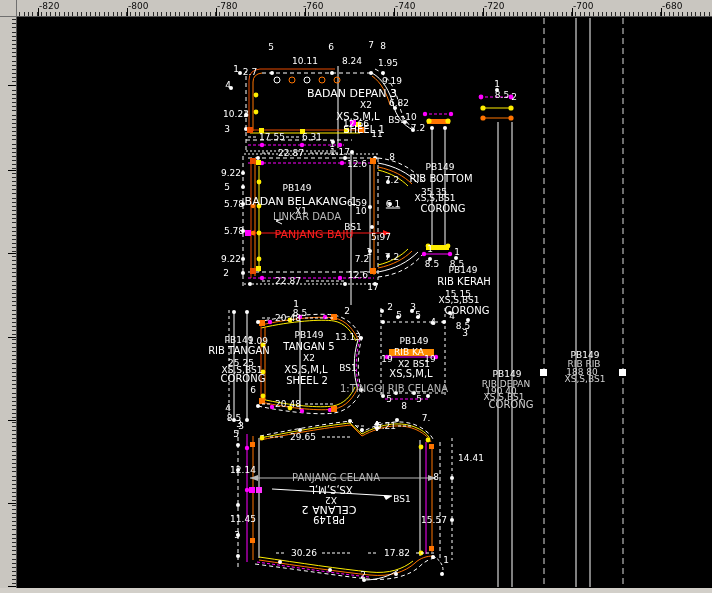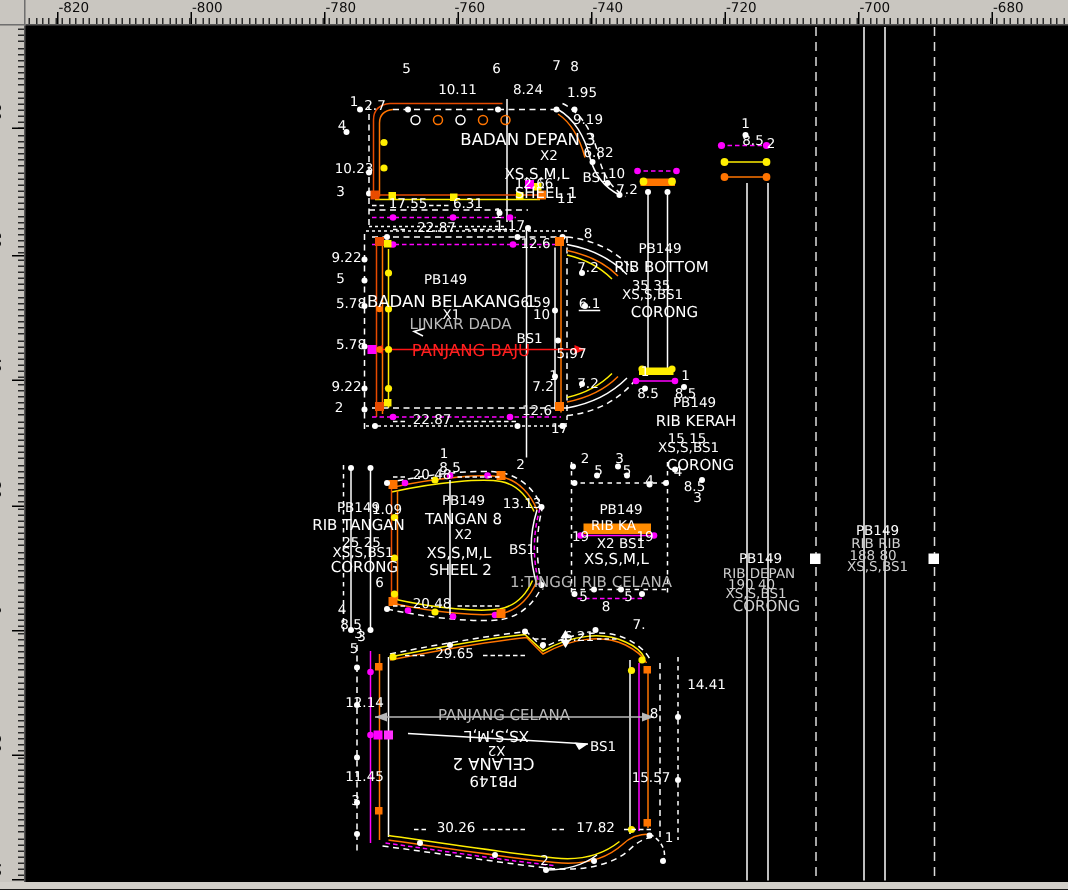--- a/index.html
+++ b/index.html
@@ -738,21 +738,21 @@
       <span class="lbl" style="left: 239px; top: 351px; font-size: 10px;">RIB TANGAN</span>
       <span class="lbl" style="left: 241px; top: 363px;">25 25</span>
       <span class="lbl" style="left: 242px; top: 370px;">XS,S,BS1</span>
       <span class="lbl" style="left: 243px; top: 379px; font-size: 10px;">CORONG</span>
       <span class="lbl" style="left: 253px; top: 390px;">6</span>
       <span class="lbl" style="left: 288px; top: 404px;">20.48</span>
       <span class="lbl" style="left: 228px; top: 408px;">4</span>
       <span class="lbl" style="left: 234px; top: 418px;">8.5</span>
       <span class="lbl" style="left: 241px; top: 426px;">3</span>
       <span class="lbl" style="left: 309px; top: 335px;">PB149</span>
-      <span class="lbl" style="left: 309px; top: 347px; font-size: 10px;">TANGAN 8</span>
+      <span class="lbl" style="left: 309px; top: 347px; font-size: 10px;">TANGAN 5</span>
       <span class="lbl" style="left: 309px; top: 358px;">X2</span>
       <span class="lbl" style="left: 306px; top: 370px; font-size: 10px;">XS,S,M,L</span>
       <span class="lbl" style="left: 307px; top: 381px; font-size: 10px;">SHEEL 2</span>
       <span class="lbl" style="left: 348px; top: 368px;">BS1</span>
       <span class="lbl" style="left: 348px; top: 337px;">13.13</span>
       <span class="lbl" style="left: 390px; top: 307px;">2</span>
       <span class="lbl" style="left: 413px; top: 307px;">3</span>
       <span class="lbl" style="left: 399px; top: 315px;">5</span>
       <span class="lbl" style="left: 418px; top: 315px;">5</span>
       <span class="lbl" style="left: 433px; top: 322px;">4</span>

